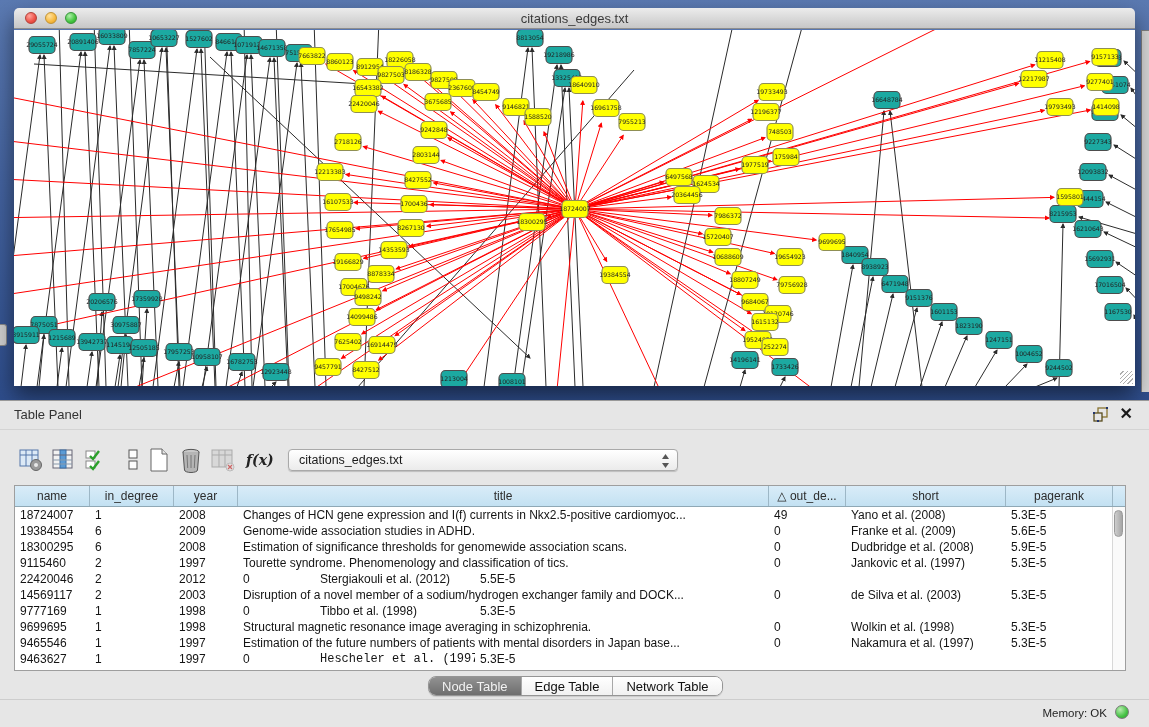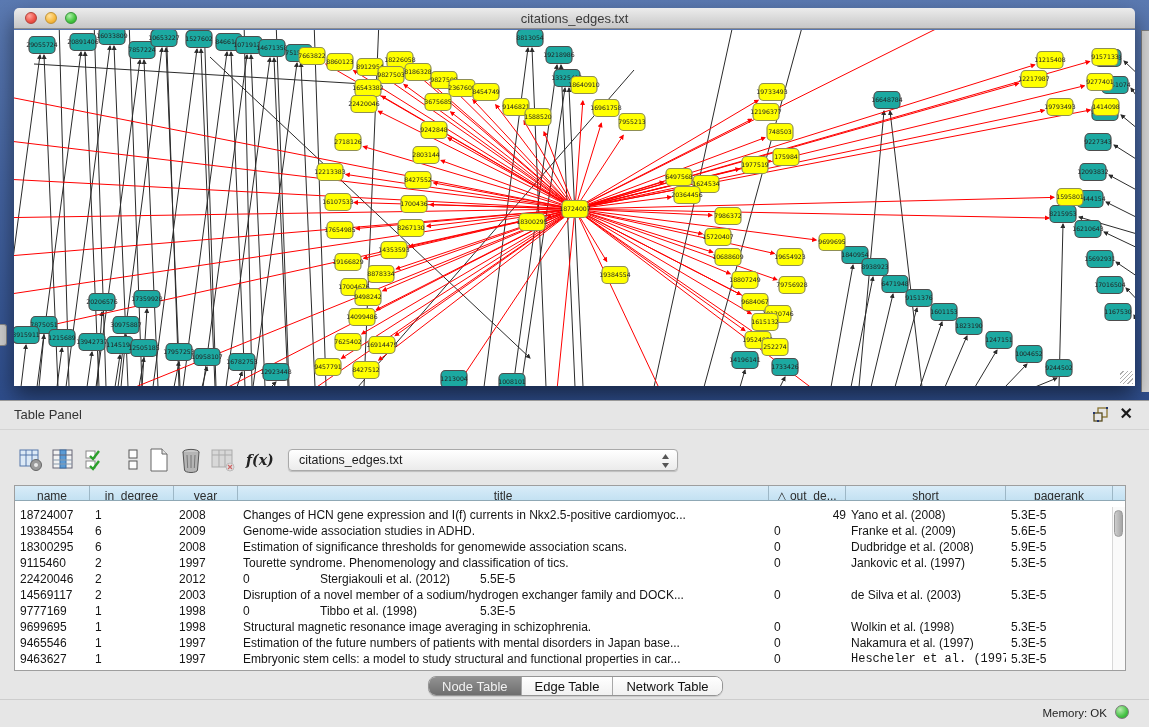--- a/index.html
+++ b/index.html
@@ -39,21 +39,21 @@
   .tb-icon { position:absolute; top:46px; width:26px; height:26px; }
   .fx { font-style:italic; font-weight:bold; font-size:14px; color:#222; font-family:"DejaVu Serif",serif; line-height:26px; }
   .combo { position:absolute; left:288px; top:48px; width:390px; height:22px;
     border:1px solid #a9a9a9; border-radius:4px; background:linear-gradient(#ffffff,#ebebeb);
     box-shadow:0 1px 1px rgba(0,0,0,.18); }
   .combo-text { position:absolute; left:10px; top:0; font-size:12.5px; color:#1a1a1a; line-height:21px; }
   .combo-arrows { position:absolute; right:7px; top:3px; width:9px; height:16px; }
 
   .tablebox { position:absolute; left:14px; top:84px; width:1112px; height:186px;
     background:#fff; border:1px solid #9e9e9e; }
-  .thead { position:absolute; left:0; top:0; width:100%; height:15px; display:flex;
+  .thead { position:absolute; left:0; top:0; width:100%; height:21px; display:flex;
     background:linear-gradient(#d9ecf8,#c3e1f2); border-bottom:1px solid #8fa8b5; }
   .th { font-size:12px; color:#2c2c2c; text-align:center; line-height:20px;
     border-right:1px solid #9db7c6; overflow:hidden; white-space:nowrap; }
   .tbody { position:absolute; left:0; top:21px; width:1098px; }
   .tr { display:flex; height:16px; background:#fff; }
   .td { font-size:12px; color:#141414; line-height:16px; padding-left:5px;
     overflow:hidden; white-space:nowrap; }
   .vscroll { position:absolute; right:0; top:21px; width:13px; height:163px;
     background:#fafafa; border-left:1px solid #d8d8d8; }
   .vthumb { position:absolute; left:1px; top:3px; width:9px; height:27px; border-radius:5px;
@@ -807,21 +807,21 @@
           <div class="th" style="width: 77px;">△ out_de...</div>
           <div class="th" style="width: 160px;">short</div>
           <div class="th" style="width: 107px;">pagerank</div>
         </div>
       <div class="tbody" id="tbody">
           <div class="tr">
             <div class="td" style="width: 75px;">18724007</div>
             <div class="td" style="width: 84px;">1</div>
             <div class="td" style="width: 64px;">2008</div>
             <div class="td" style="width: 531px;">Changes of HCN gene expression and I(f) currents in Nkx2.5-positive cardiomyoc...</div>
-            <div class="td" style="width: 77px; text-align: right;">49</div>
+            <div class="td" style="width: 77px;">49</div>
             <div class="td" style="width: 160px;">Yano et al. (2008)</div>
             <div class="td" style="width: 107px;">5.3E-5</div>
           </div>
           <div class="tr">
             <div class="td" style="width: 75px;">19384554</div>
             <div class="td" style="width: 84px;">6</div>
             <div class="td" style="width: 64px;">2009</div>
             <div class="td" style="width: 531px;">Genome-wide association studies in ADHD.</div>
             <div class="td" style="width: 77px;">0</div>
             <div class="td" style="width: 160px;">Franke et al. (2009)</div>
@@ -885,21 +885,20 @@
             <div class="td" style="width: 64px;">1997</div>
             <div class="td" style="width: 531px;">Estimation of the future numbers of patients with mental disorders in Japan base...</div>
             <div class="td" style="width: 77px;">0</div>
             <div class="td" style="width: 160px;">Nakamura et al. (1997)</div>
             <div class="td" style="width: 107px;">5.3E-5</div>
           </div>
           <div class="tr">
             <div class="td" style="width: 75px;">9463627</div>
             <div class="td" style="width: 84px;">1</div>
             <div class="td" style="width: 64px;">1997</div>
-            <div class="td" style="width: 531px;">Embryonic stem cells: a model to study structural and functional properties in car...</div>
             <div class="td" style="width: 77px;">0</div>
             <div class="td" style="width: 160px; font-family: Liberation Mono, monospace;">Hescheler et al. (1997)</div>
             <div class="td" style="width: 107px;">5.3E-5</div>
           </div>
         </div>
       <div class="vscroll">
         <div class="vthumb"></div>
       </div>
     </div>
 

